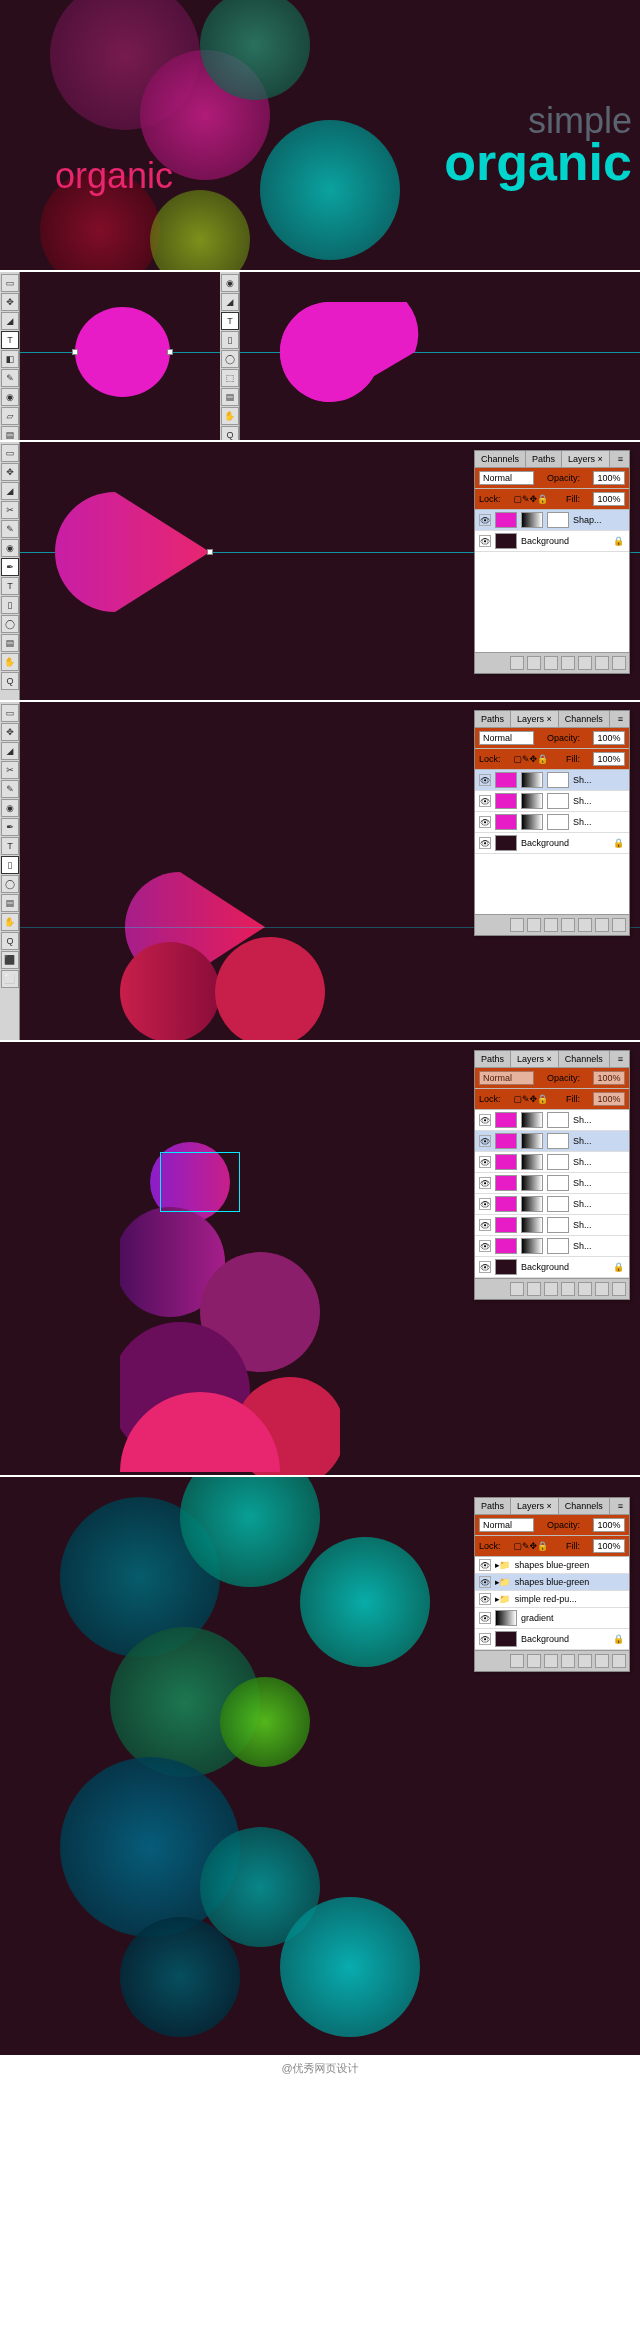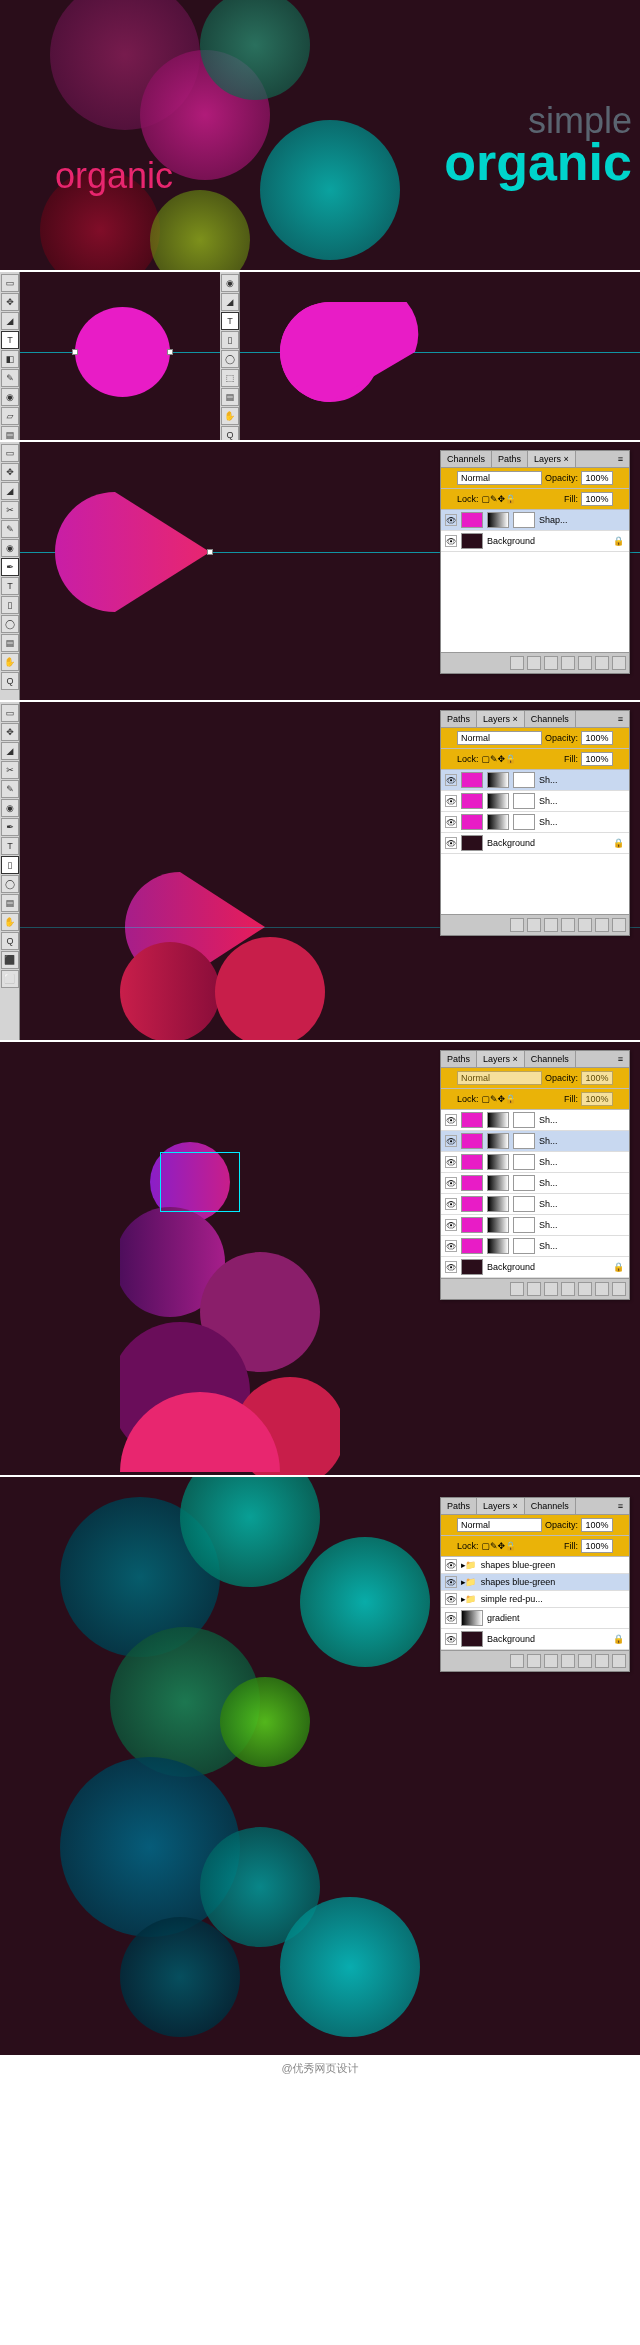--- a/index.html
+++ b/index.html
@@ -15,26 +15,26 @@
 .tool{width:18px;height:18px;margin:0 1px 1px 1px;background:#e0e0e0;border:1px solid #999;display:flex;align-items:center;justify-content:center;font-size:9px;color:#333;cursor:pointer}
 .tool.sel{background:#fff;border-color:#333}
 .mini-toolbar{width:20px;background:#d4d4d4;border-right:1px solid #888;flex-shrink:0;padding-top:2px}
 .canvas{flex:1;background:#2a0d1a;position:relative}
 .guide{position:absolute;left:0;right:0;height:1px;background:#00eeff;opacity:0.6}
 .teardrop{position:absolute;border-radius:50%}
 .step2{height:260px;display:flex}
 .step3{height:340px;display:flex}
 .step4{height:435px;display:flex}
 .step5{height:580px;display:flex}
-.panel{position:absolute;right:10px;background:#eab308;border:1px solid #888;box-shadow:1px 1px 3px rgba(0,0,0,0.3);width:190px}
+.panel{position:absolute;right:10px;background:#c2410c;border:1px solid #888;box-shadow:1px 1px 3px rgba(0,0,0,0.3);width:156px}
 .panel-tabs{display:flex;background:#c8c8c8;border-bottom:1px solid #999;font-size:9px}
 .ptab{padding:3px 6px;border-right:1px solid #999;cursor:pointer}
 .ptab.active{background:#d0d0d0}
 .ptab.close{margin-left:auto;border:none}
-.panel-row{display:flex;align-items:center;padding:3px 16px;gap:3px;font-size:9px;border-bottom:1px solid #bbb}
+.panel-row{display:flex;align-items:center;padding:3px 4px;gap:13px;font-size:9px;border-bottom:1px solid #bbb}
 .sel-box{border:1px solid #999;background:#fff;padding:1px 3px;font-size:9px;flex:1}
 .pct{border:1px solid #999;background:#fff;padding:1px 2px;width:32px;font-size:9px;text-align:center}
 .layer-list{background:#fff;min-height:60px}
 .layer{display:flex;align-items:center;padding:2px 4px;gap:4px;font-size:9px;border-bottom:1px solid #ddd}
 .layer.sel{background:#c8d8f0}
 .eye{width:12px;height:12px;border:1px solid #aaa;display:flex;align-items:center;justify-content:center;font-size:8px}
 .thumb{width:22px;height:16px;border:1px solid #999;background:#333}
 .thumb.magenta{background:#e81cc6}
 .thumb.grad{background:linear-gradient(90deg,#000,#fff)}
 .thumb.mask{background:#fff}

